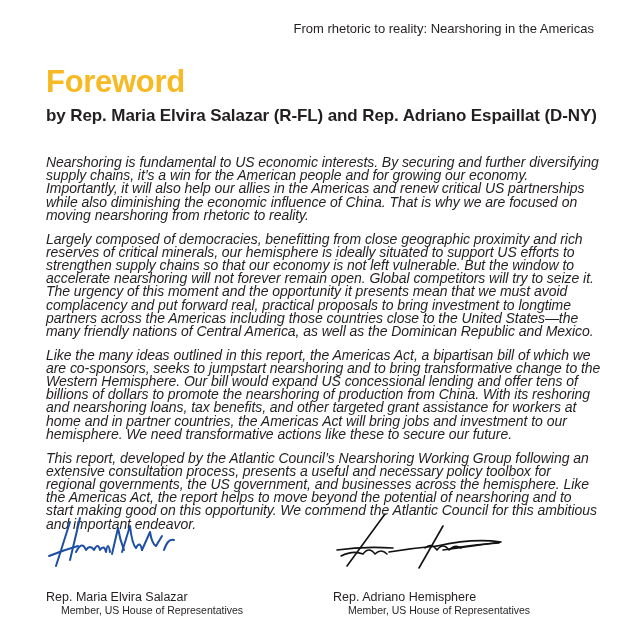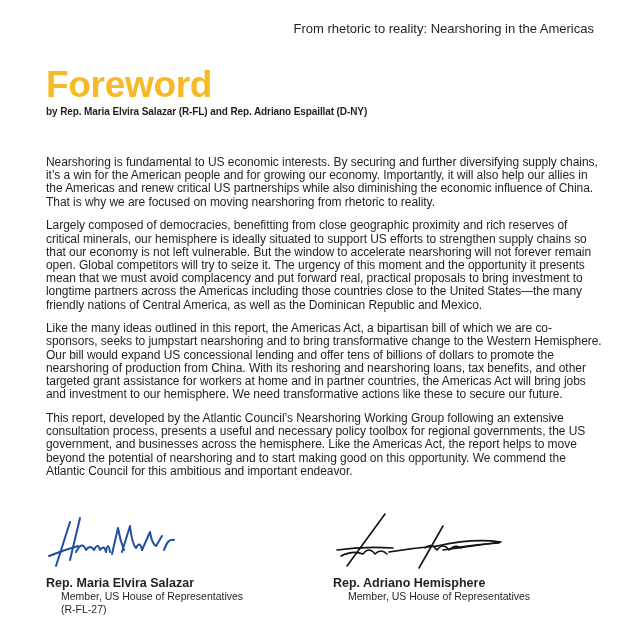--- a/index.html
+++ b/index.html
@@ -1,30 +1,30 @@
 <!DOCTYPE html>
 <html><head>
 <meta charset="utf-8">
 <style>
   html, body { margin: 0; padding: 0; background: #ffffff; }
   body { width: 640px; height: 639px; position: relative; overflow: hidden;
          font-family: "Liberation Sans", "DejaVu Sans", sans-serif; color: #231f20; }
   .running-head { position: absolute; top: 21px; right: 46px; font-size: 13px; color: #231f20; }
-  .title { position: absolute; left: 46px; top: 66px; margin: 0; font-size: 37px; font-weight: bold;
+  .title { position: absolute; left: 46px; top: 66px; margin: 0; font-size: 31px; font-weight: bold;
            color: #f7b924; letter-spacing: -0.3px; line-height: 1; }
-  .byline { position: absolute; left: 46px; top: 106px; margin: 0; font-size: 10px; font-weight: bold;
+  .byline { position: absolute; left: 46px; top: 106px; margin: 0; font-size: 17px; font-weight: bold;
             color: #231f20; letter-spacing: -0.1px; }
   .body { position: absolute; left: 46px; top: 156px; width: 556px; }
-  .body p { margin: 0 0 10.5px 0; font-size: 12px; line-height: 13.2px; letter-spacing: -0.05px; }
+  .body p { margin: 0 0 10.5px 0; font-size: 14px; line-height: 13.2px; letter-spacing: -0.05px; font-style: italic; }
   .sig-block { position: absolute; top: 510px; width: 260px; }
   .sig-left { left: 46px; }
   .sig-right { left: 333px; }
   .sig { height: 66px; position: relative; }
   .sig svg { position: absolute; left: 0; top: 0; }
-  .sig-name { font-size: 12.5px; font-weight: bold; margin-top: 0; line-height: 14px; }
+  .sig-name { font-size: 12.5px; font-weight: normal; margin-top: 14px; line-height: 14px; }
   .sig-role, .sig-district { font-size: 10.5px; line-height: 13px; padding-left: 15px; }
 </style>
 </head>
 <body>
 
 <div class="running-head">From rhetoric to reality: Nearshoring in the Americas</div>
 
 <h1 class="title">Foreword</h1>
 <h2 class="byline">by Rep. Maria Elvira Salazar (R-FL) and Rep. Adriano Espaillat (D-NY)</h2>
 
@@ -45,21 +45,20 @@
         <path d="M30 42 Q36 30 40 40 Q44 34 48 40 Q52 32 54 40 Q58 34 60 42 Q62 30 64 42"></path>
         <path d="M66 44 L72 18 Q74 30 78 40"></path>
         <path d="M76 42 L84 16 Q86 34 90 38 Q94 30 96 40"></path>
         <path d="M96 40 L104 22 Q106 34 110 36 L116 26"></path>
         <path d="M118 40 Q122 28 128 30"></path>
       </g>
     </svg>
   </div>
   <div class="sig-name">Rep. Maria Elvira Salazar</div>
   <div class="sig-role">Member, US House of Representatives</div>
-  <div class="sig-district">(R-FL-27)</div>
 </div>
 
 <div class="sig-block sig-right">
   <div class="sig">
     <svg width="170" height="66" viewBox="0 0 170 66">
       <g fill="none" stroke="#111111" stroke-width="1.6" stroke-linecap="round" stroke-linejoin="round">
         <path d="M14 56 L52 4"></path>
         <path d="M4 40 Q30 36 60 38"></path>
         <path d="M8 46 Q20 40 30 44 Q36 36 42 44 Q48 38 54 44"></path>
         <path d="M56 42 Q80 38 104 36"></path>

